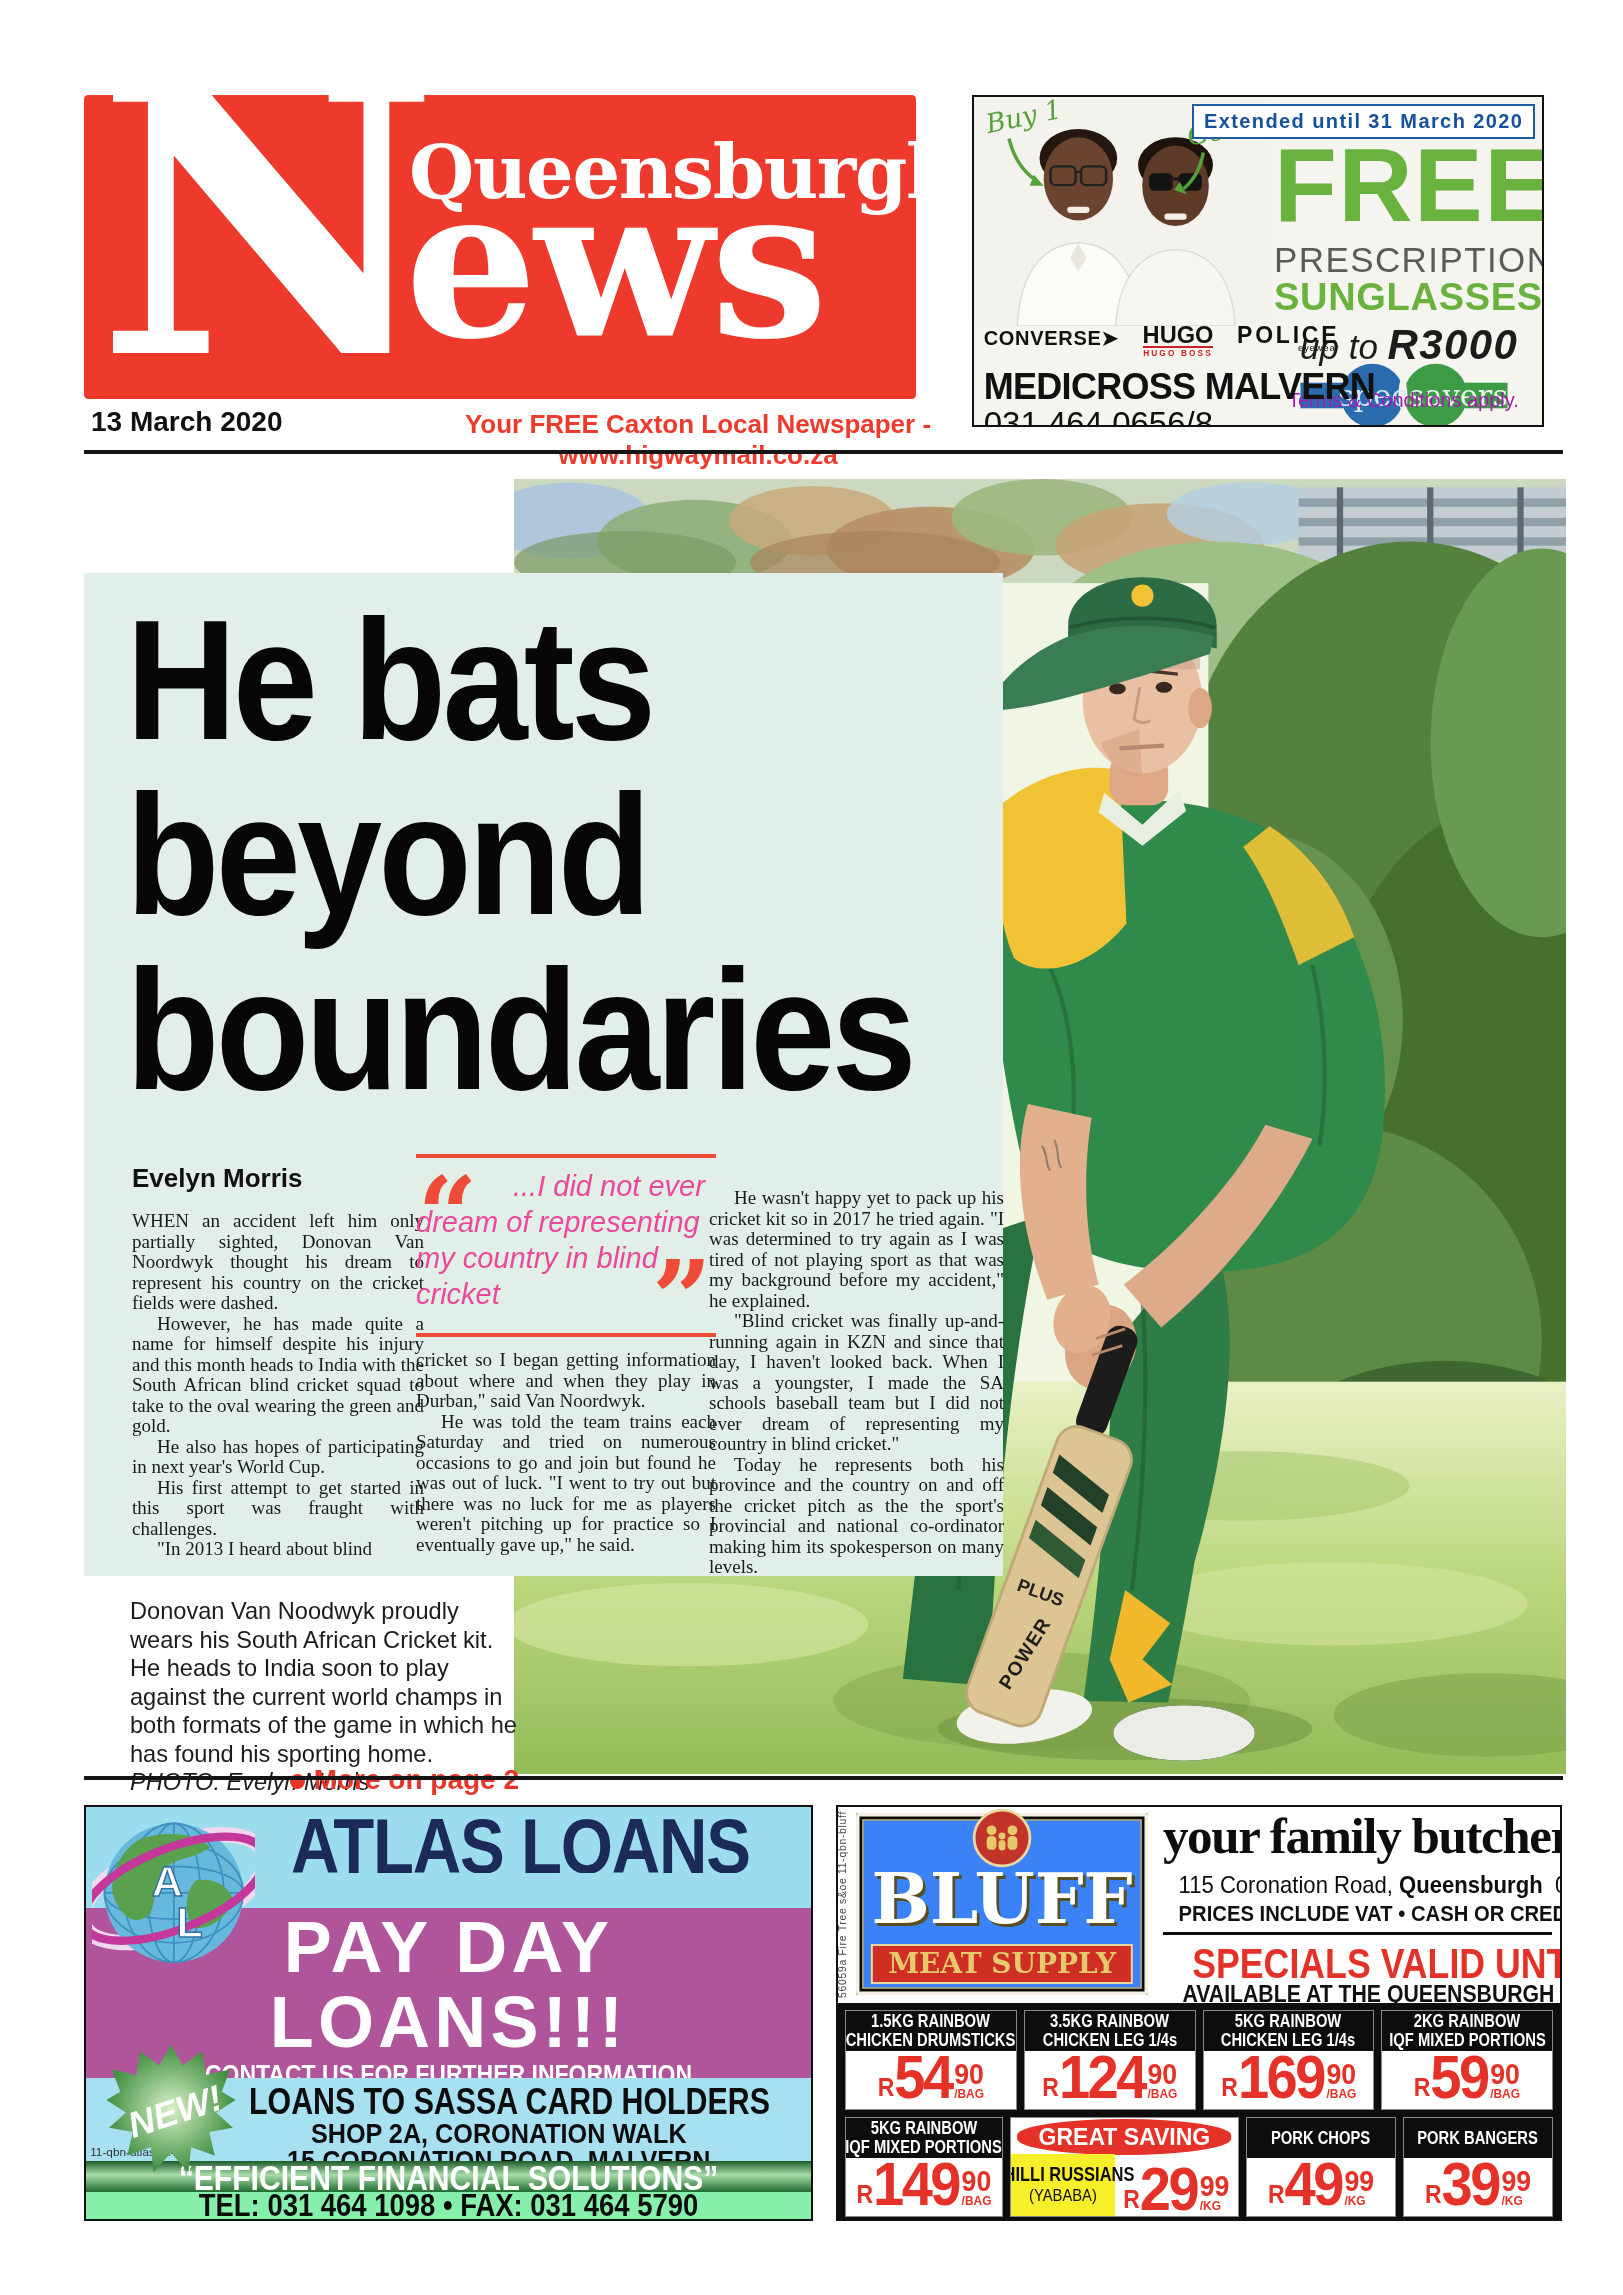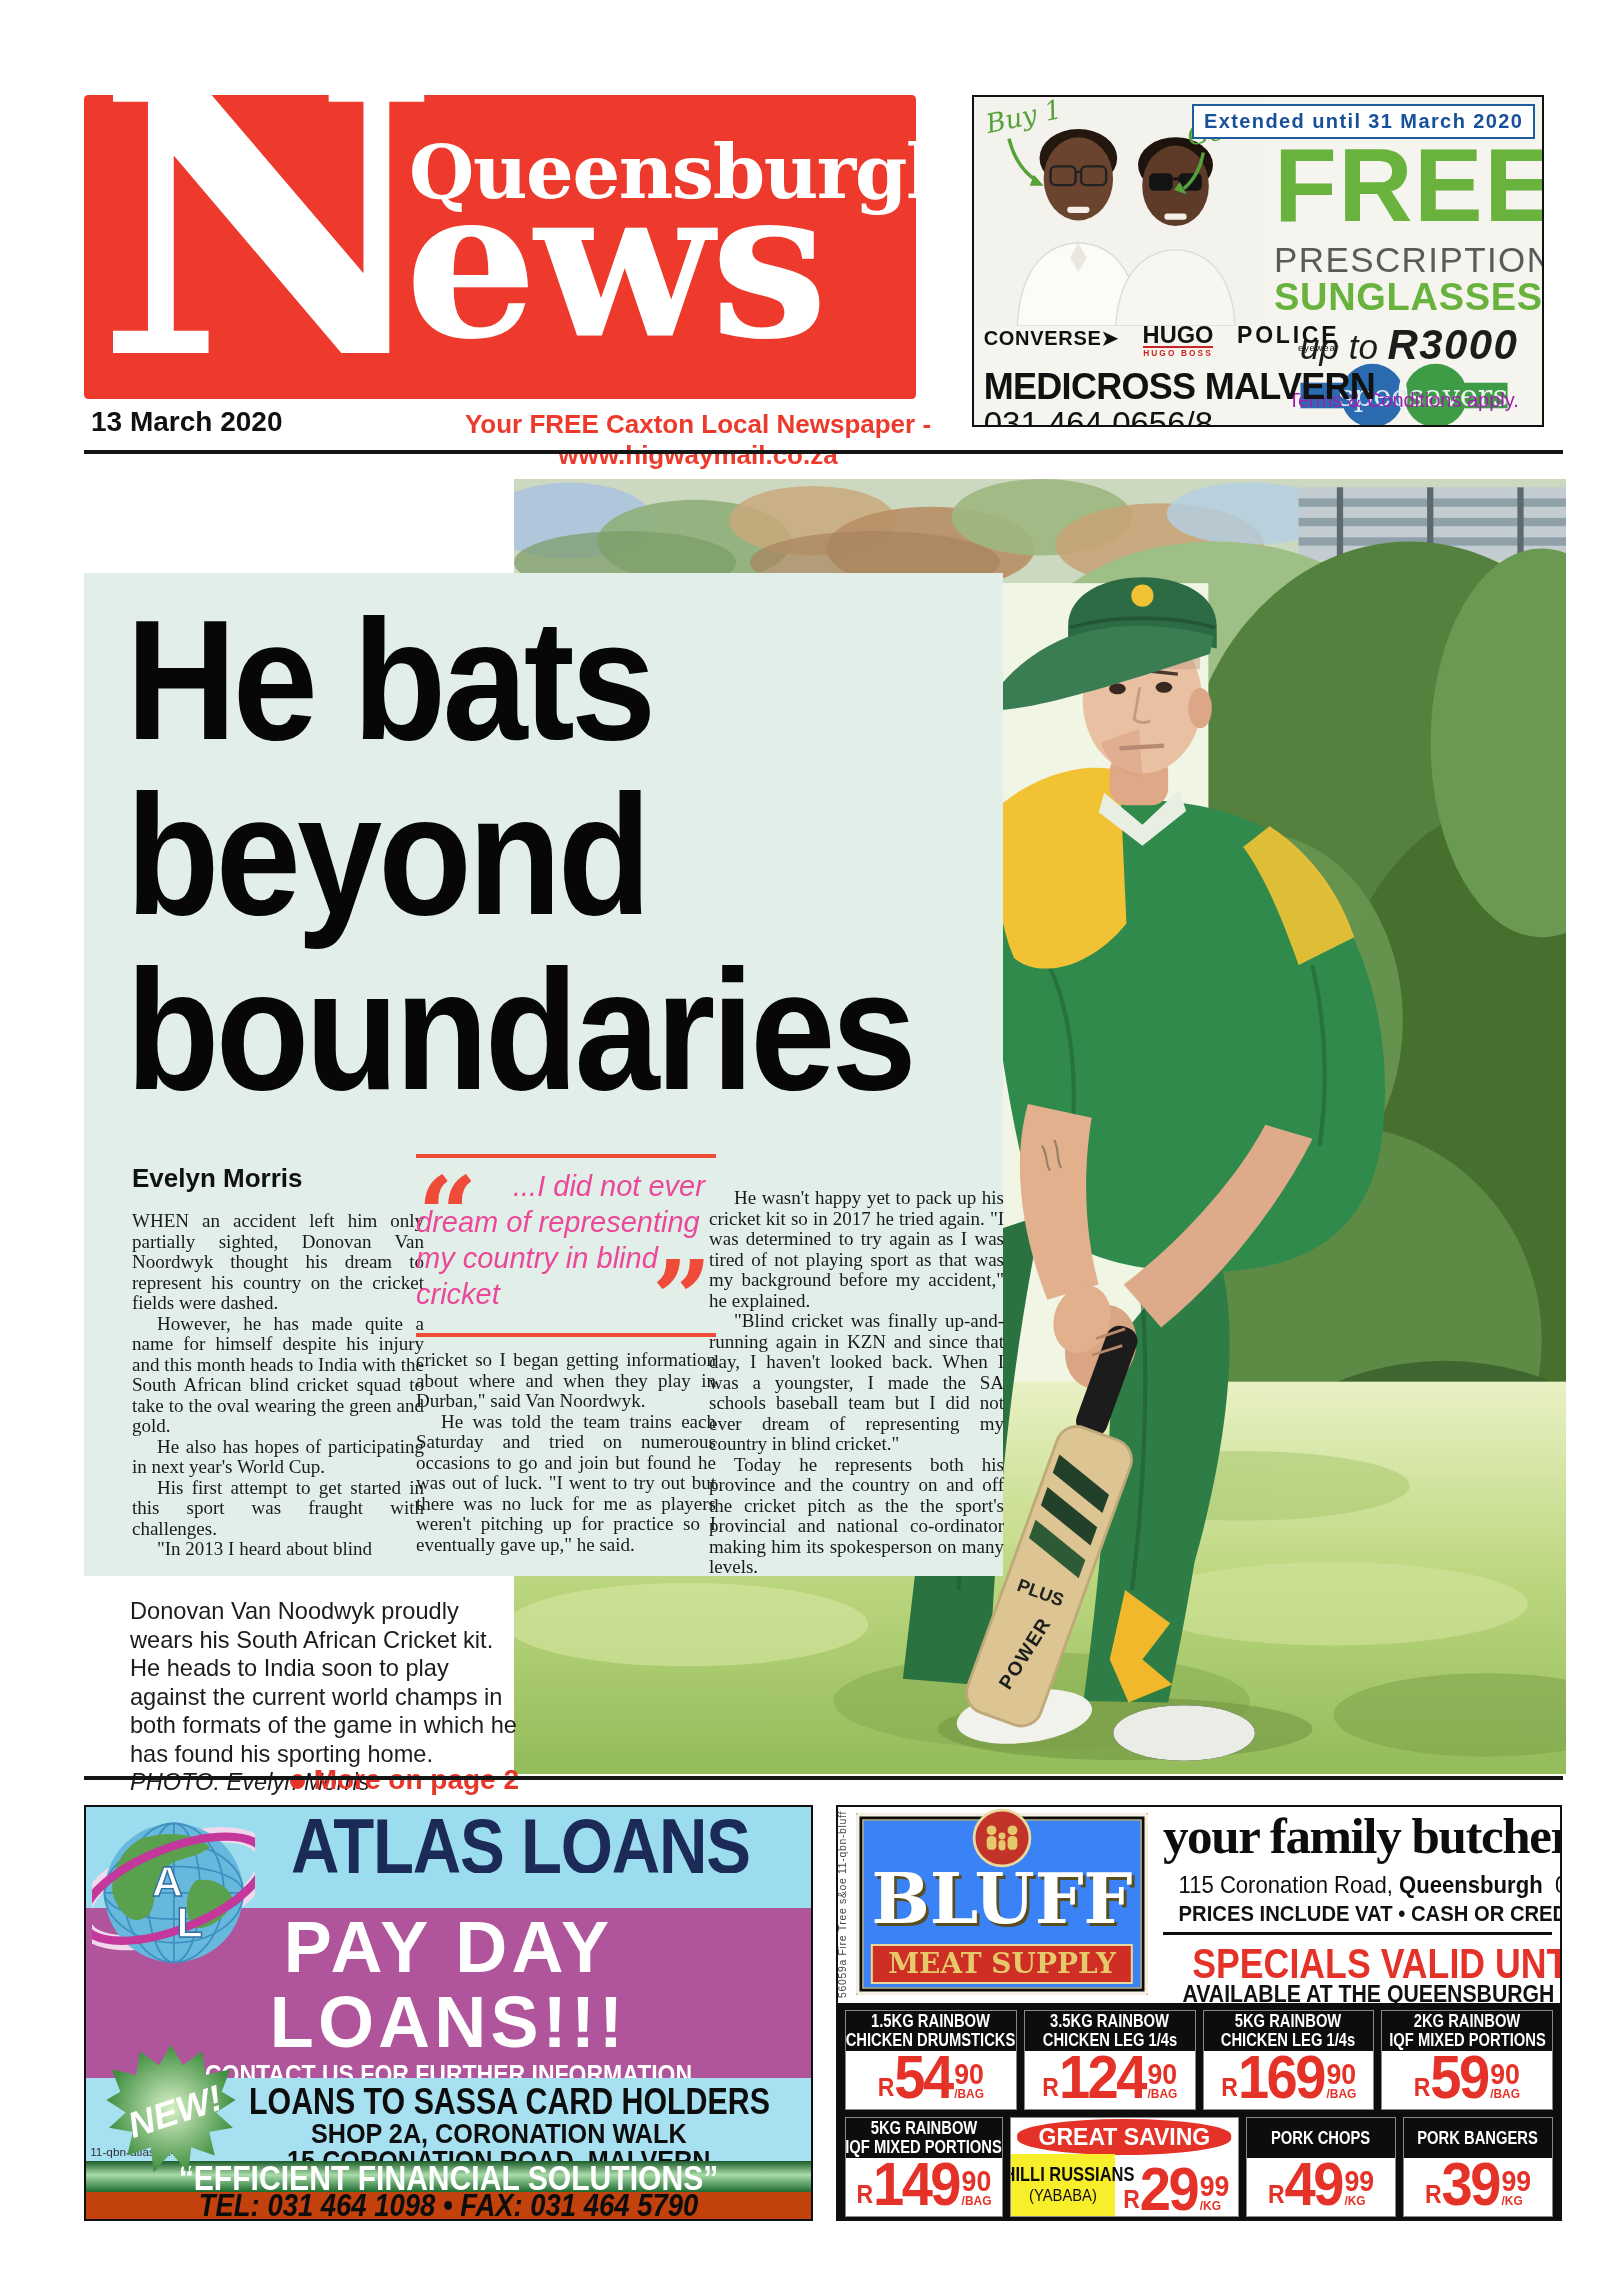--- a/index.html
+++ b/index.html
@@ -59,21 +59,21 @@
   .dot{display:inline-block;width:15.3px;height:15.3px;border-radius:50%;background:#e8352a;margin-right:8.3px;vertical-align:middle;}
 
   
   #atlas{left:84px;top:1805px;width:729px;height:416px;border:2.1px solid #101010;box-sizing:border-box;overflow:hidden;background:#9bdcef;}
   .at-band{position:absolute;left:0;width:100%;overflow:hidden;}
   .at-blue1{top:0;height:66px;background:#9bdcef;}
   .at-green1{top:66px;height:35px;background:linear-gradient(180deg,#1c5c2a,#9fd7a0 45%,#1e6b2f);margin-top:44px;}
   .at-mag{top:101px;height:170px;background:#b0549b;}
   .at-blue2{top:271px;height:83px;background:#a7e0f0;}
   .at-green2{top:354px;height:31px;background:linear-gradient(180deg,#1c5c2a,#a8dca9 45%,#1e6b2f);}
-  .at-blue3{top:385px;height:27px;background:#c2410c;font-style:italic;}
+  .at-blue3{top:385px;height:27px;background:#86efac;}
   .at-title{left:205px;top:-5.6px;font-size:78px;font-weight:bold;color:#1b2a56;letter-spacing:-1.4px;transform:scaleX(.86);transform-origin:left top;white-space:nowrap;}
   .at-sub{left:229px;top:1.4px;font-size:29px;font-weight:bold;color:#fff;transform:scaleX(.88);transform-origin:left top;white-space:nowrap;}
   .at-pay{width:100%;text-align:center;font-size:72px;line-height:71px;font-weight:bold;color:#fff;letter-spacing:4.2px;margin-top:4.2px;}
   .at-contact{width:100%;text-align:center;font-size:25px;font-weight:bold;color:#fff;margin-top:1.4px;transform:scaleX(.92);transform-origin:center;}
   .at-sassa1{left:163px;top:2.8px;width:555px;text-align:center;font-size:37px;font-weight:bold;color:#0d0d0d;transform:scaleX(.82);transform-origin:left top;white-space:nowrap;}
   .at-sassa2{left:163px;top:40px;width:555px;text-align:center;font-size:28px;font-weight:bold;color:#0d0d0d;transform:scaleX(.9);transform-origin:left top;white-space:nowrap;}
   .at-sassa3{left:163px;top:67px;width:555px;text-align:center;font-size:28px;font-weight:bold;color:#0d0d0d;transform:scaleX(.9);transform-origin:left top;white-space:nowrap;}
   .at-note{left:4.2px;top:67px;font-size:11.8px;color:#333;}
   .at-slogan{width:100%;text-align:center;font-size:35px;font-weight:bold;color:#fff;transform:scaleX(.86);transform-origin:center;margin-top:-2.8px;}
   .at-tel{width:100%;text-align:center;font-size:30.5px;font-weight:bold;color:#0d0d0d;transform:scaleX(.9);transform-origin:center;margin-top:-4.2px;}

